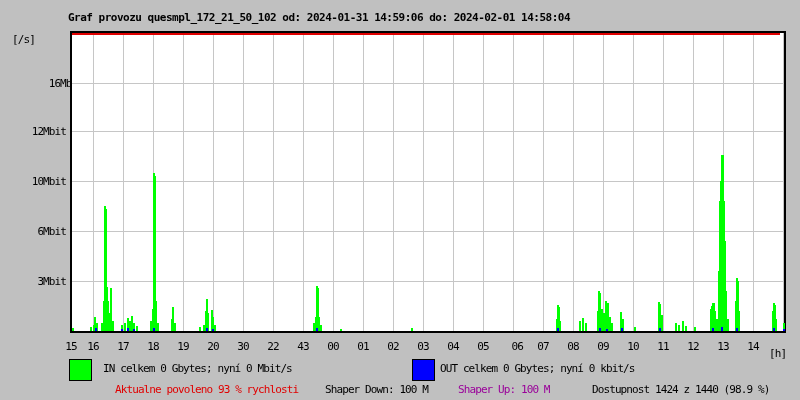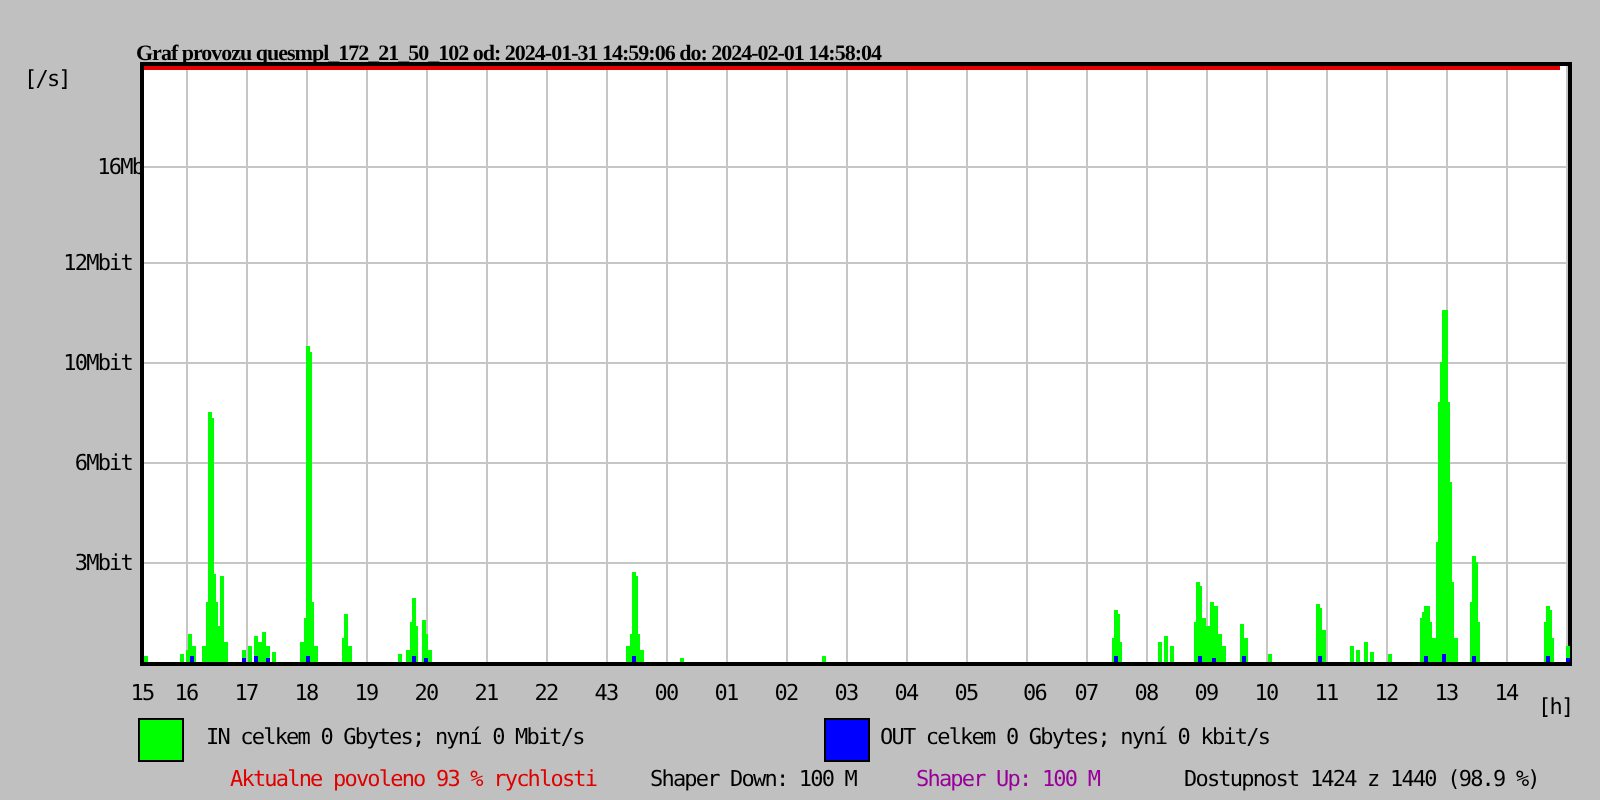--- a/index.html
+++ b/index.html
@@ -3,22 +3,22 @@
 <meta charset="utf-8">
 <style>
   html,body{margin:0;padding:0;}
   body{
     width:800px;height:400px;background:#c0c0c0;position:relative;overflow:hidden;
     font-family:"DejaVu Sans Mono","Liberation Mono",monospace;
     color:#000;
   }
   .mono{font-family:"DejaVu Sans Mono","Liberation Mono",monospace;letter-spacing:-0.9px;}
   #title{
-    position:absolute;left:68px;top:21px;font-size:11px;font-weight:bold;
-    letter-spacing:-0.5px;white-space:nowrap;font-family:Liberation Serif, serif;
+    position:absolute;left:68px;top:11px;font-size:11px;font-weight:bold;
+    letter-spacing:-0.5px;white-space:nowrap;
   }
   #unit-y{position:absolute;left:12px;top:33px;font-size:11px;}
   #unit-x{position:absolute;left:769px;top:347px;font-size:11px;}
   #ylabels .yl{
     position:absolute;left:0;width:66px;text-align:right;font-size:11px;white-space:nowrap;
   }
   #xlabels .xl{
     position:absolute;top:340px;width:20px;text-align:center;font-size:11px;
   }
   #plot{
@@ -200,21 +200,21 @@
     </div>
 </div>
 
 <div id="xlabels">
     <div class="xl mono" style="left: 61px;">15</div>
     <div class="xl mono" style="left: 83px; text-align: center;">16</div>
     <div class="xl mono" style="left: 113px;">17</div>
     <div class="xl mono" style="left: 143px;">18</div>
     <div class="xl mono" style="left: 173px;">19</div>
     <div class="xl mono" style="left: 203px;">20</div>
-    <div class="xl mono" style="left: 233px;">21</div>
+    <div class="xl mono" style="left: 233px;">30</div>
     <div class="xl mono" style="left: 263px;">22</div>
     <div class="xl mono" style="left: 293px;">43</div>
     <div class="xl mono" style="left: 323px;">00</div>
     <div class="xl mono" style="left: 353px;">01</div>
     <div class="xl mono" style="left: 383px;">02</div>
     <div class="xl mono" style="left: 413px;">03</div>
     <div class="xl mono" style="left: 443px;">04</div>
     <div class="xl mono" style="left: 473px;">05</div>
     <div class="xl mono" style="left: 503px; text-align: right;">06</div>
     <div class="xl mono" style="left: 533px;">07</div>

